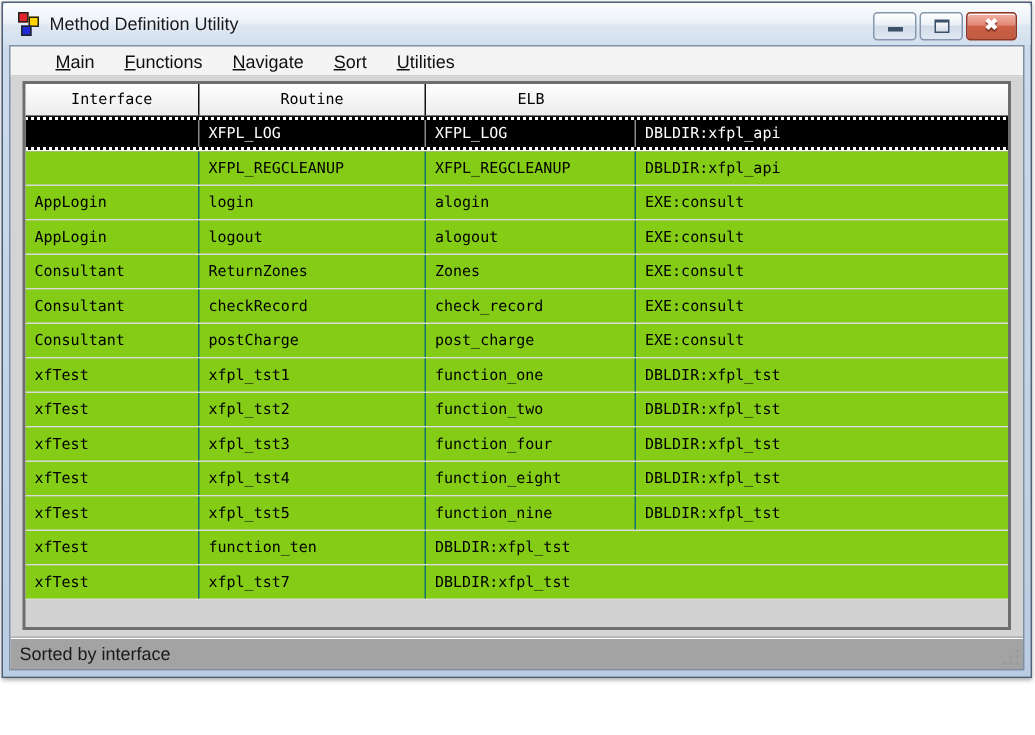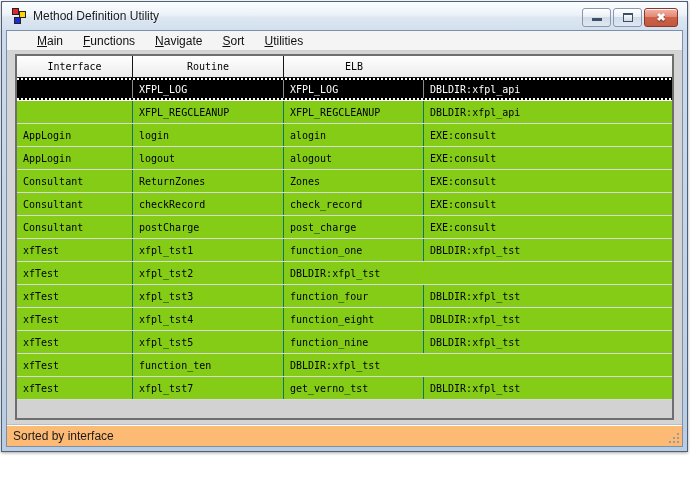--- a/index.html
+++ b/index.html
@@ -76,21 +76,21 @@
                 padding-left:21px; gap:11px;margin-top:27px; }
   .btn { width:71px; height:23px; border:1px solid #6d6d6d; border-radius:3px;
          display:flex; align-items:center; justify-content:center;
          font-family:"Liberation Sans", sans-serif; font-size:13px; font-weight:bold; color:#000;
          background:linear-gradient(180deg,#f7f7f7 0%,#ececec 45%,#dedede 100%);
          box-shadow:inset 0 1px 0 #fff; cursor:default; }
   .btn.default { border-color:#2a76a8;
          box-shadow:inset 0 0 0 2px var(--focus-ring,#54b5e0), inset 0 1px 0 rgba(255,255,255,.7); }
 
   
-  .statusbar { position:absolute; left:0; right:0; bottom:0; height:22px; background:#fdba74;
+  .statusbar { position:absolute; left:0; right:0; bottom:0; height:22px; background:#a3a3a3;
                border-top:1px solid #bdbdbd; box-shadow:inset 0 1px 0 #fff;
                display:flex; align-items:center; padding-left:6px;
                font-size:12px; color:#1a1a1a; }
   .grip { position:absolute; right:3px; bottom:3px; width:12px; height:12px; }
   .grip::before { content:""; position:absolute; right:0; bottom:0; width:2px; height:2px;
       background:#9a9a9a;
       box-shadow:-4px 0 0 #9a9a9a, -8px 0 0 #9a9a9a, 0 -4px 0 #9a9a9a,
                  -4px -4px 0 #9a9a9a, 0 -8px 0 #9a9a9a; }
 </style>
 </head>
@@ -180,20 +180,21 @@
         </div>
             <div class="row">
           <div class="cell">xfTest</div>
           <div class="cell">xfpl_tst1</div>
           <div class="cell">function_one</div>
           <div class="cell">DBLDIR:xfpl_tst</div>
         </div>
             <div class="row">
           <div class="cell">xfTest</div>
           <div class="cell">xfpl_tst2</div>
+          <div class="cell">function_two</div>
           <div class="cell">DBLDIR:xfpl_tst</div>
         </div>
             <div class="row">
           <div class="cell">xfTest</div>
           <div class="cell">xfpl_tst3</div>
           <div class="cell">function_four</div>
           <div class="cell">DBLDIR:xfpl_tst</div>
         </div>
             <div class="row">
           <div class="cell">xfTest</div>
@@ -208,21 +209,20 @@
           <div class="cell">DBLDIR:xfpl_tst</div>
         </div>
             <div class="row">
           <div class="cell">xfTest</div>
           <div class="cell">function_ten</div>
           <div class="cell">DBLDIR:xfpl_tst</div>
         </div>
             <div class="row">
           <div class="cell">xfTest</div>
           <div class="cell">xfpl_tst7</div>
-          <div class="cell">get_verno_tst</div>
           <div class="cell">DBLDIR:xfpl_tst</div>
         </div>
           </div>
       </div>
 
       <div class="button-row">
         <div class="btn default">Add</div>
         <div class="btn">Modify</div>
         <div class="btn">Delete</div>
         <div class="btn">Close</div>

